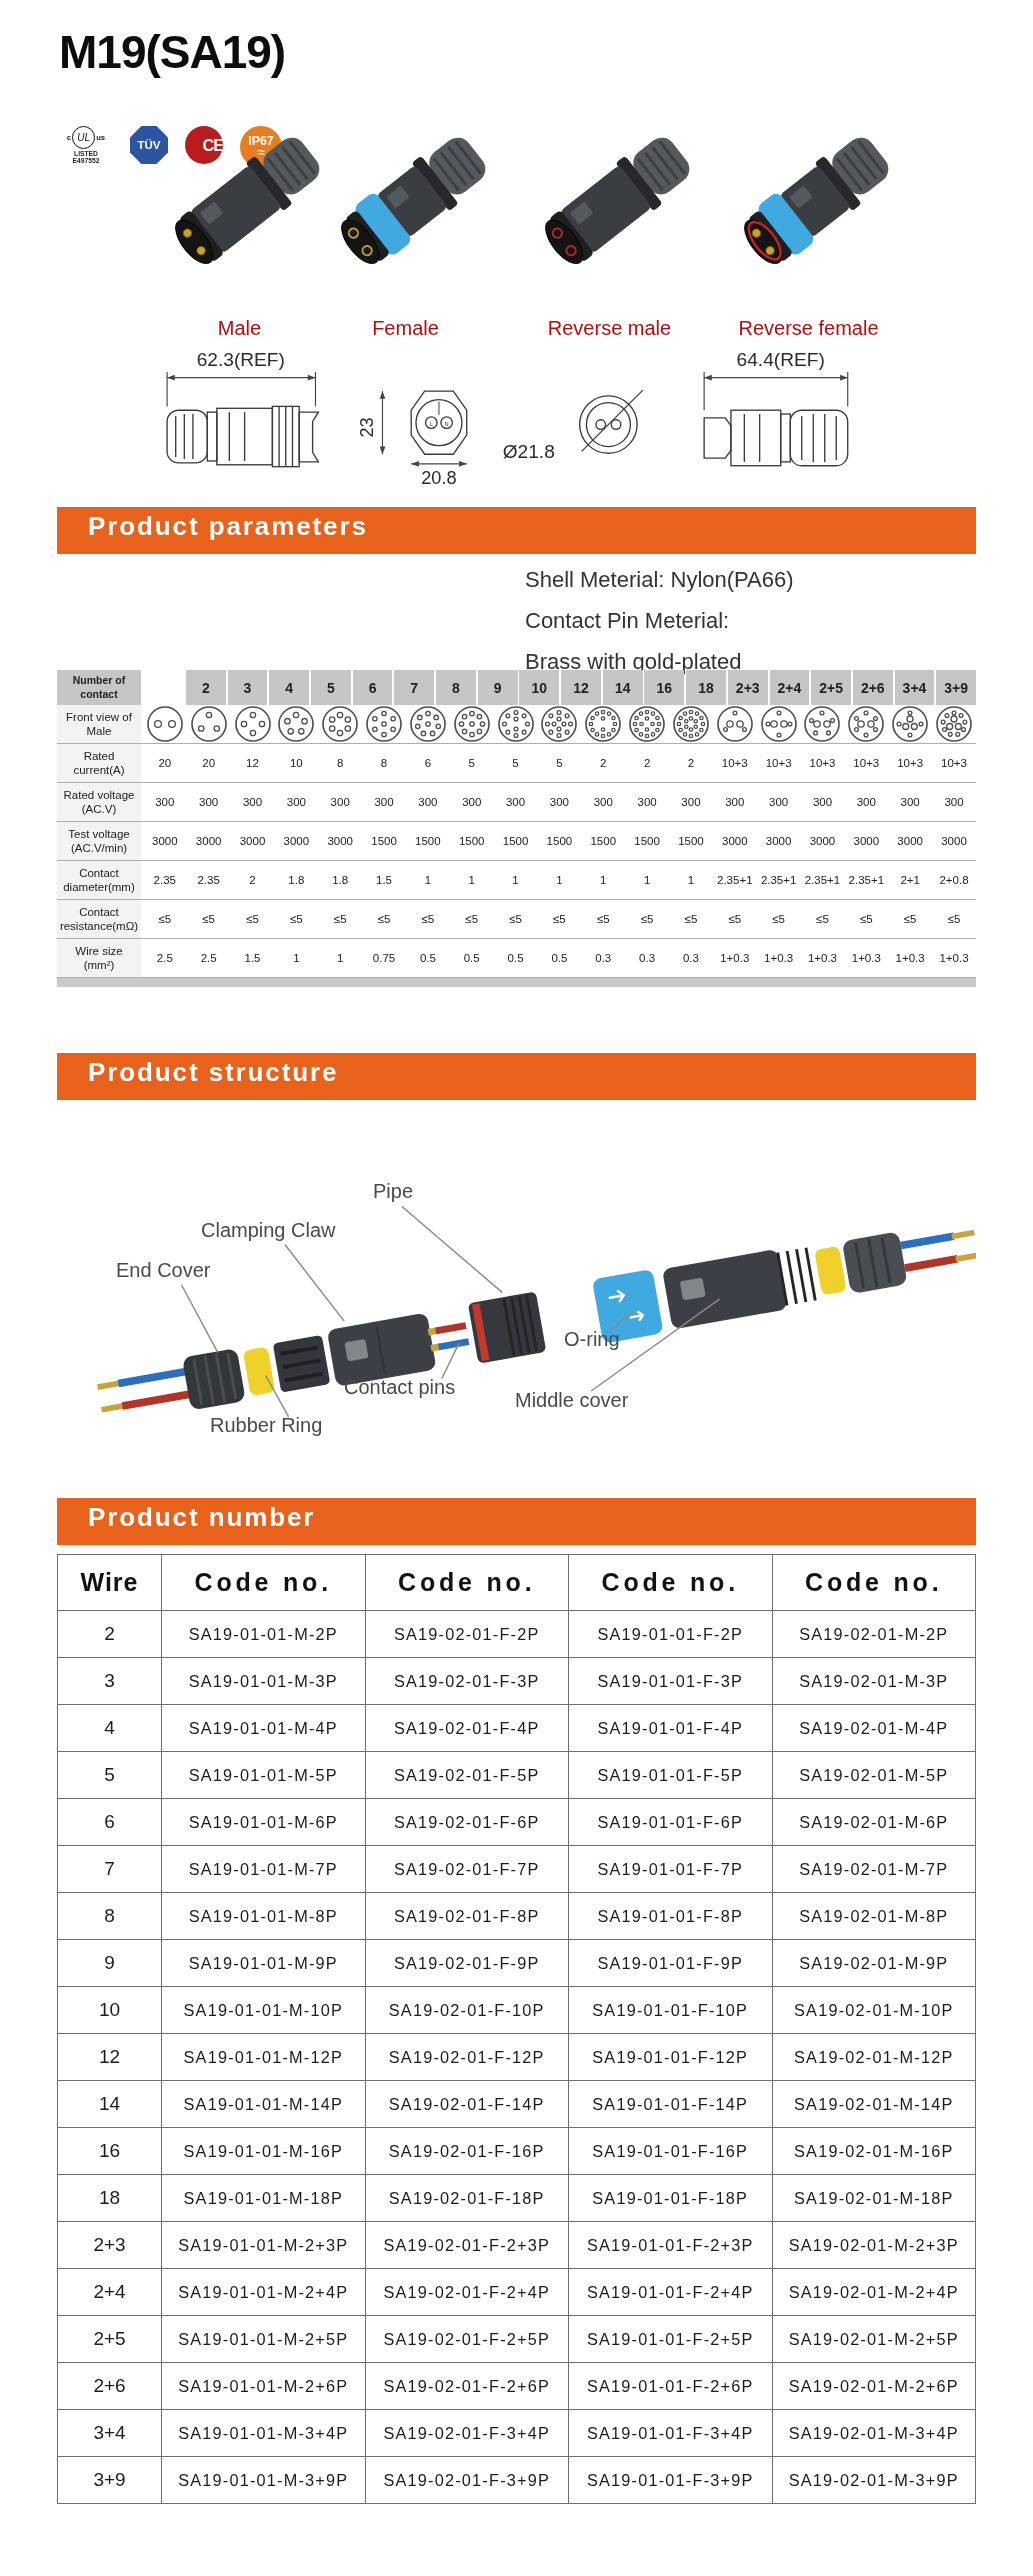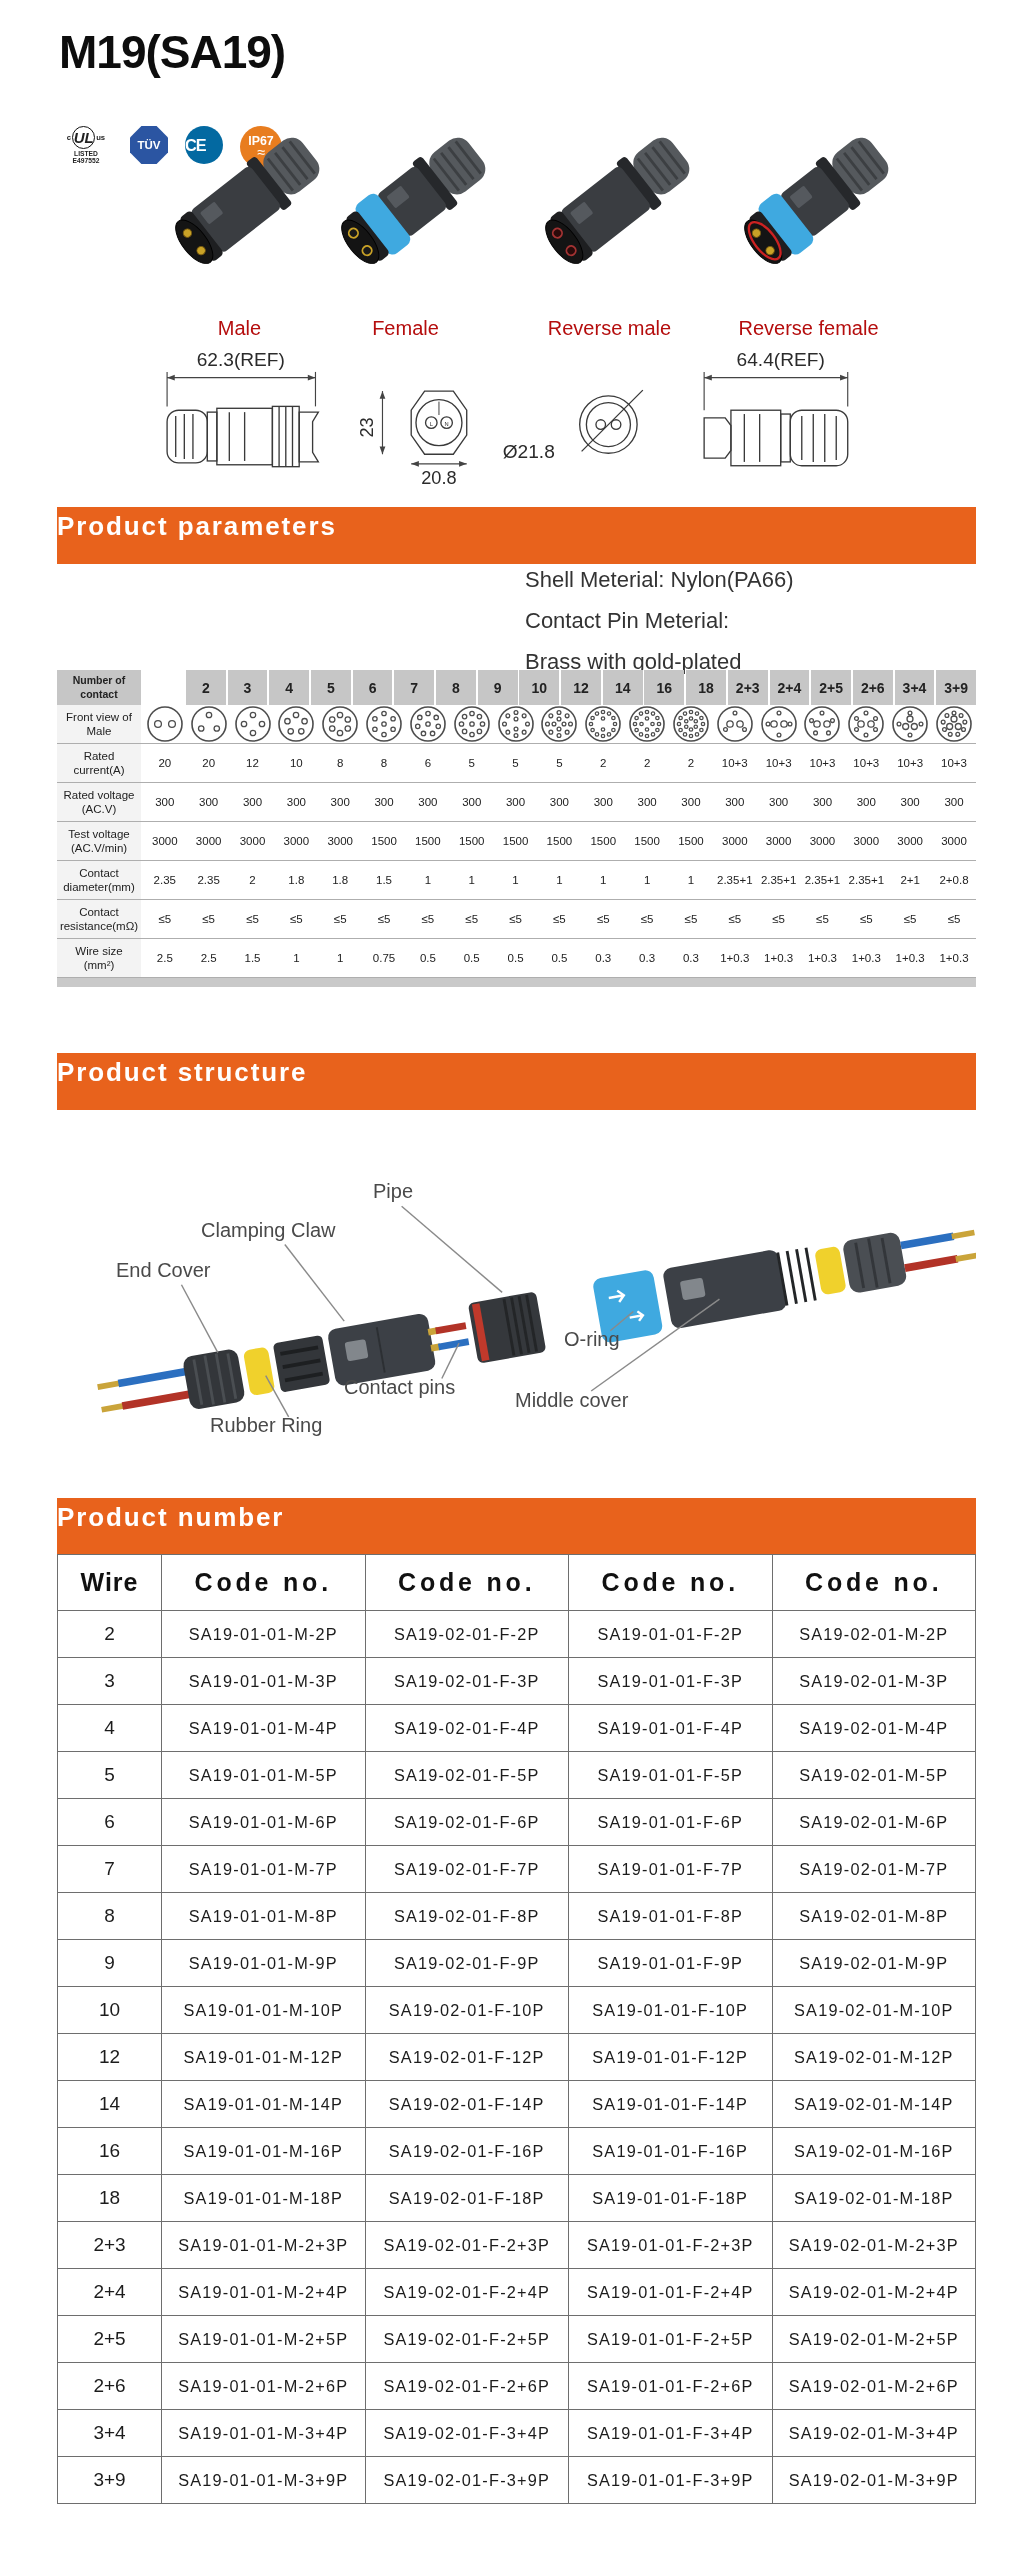--- a/index.html
+++ b/index.html
@@ -7,43 +7,43 @@
         font-family:"Liberation Sans", sans-serif;color:#222;}
   
   .title{position:absolute;left:59px;top:25px;margin:0;font-size:46px;font-weight:bold;
          letter-spacing:-1px;color:#0d0d0d;}
   
   .certs{position:absolute;left:59px;top:126px;display:flex;align-items:flex-start;gap:17px;}
   .ul-mark{width:54px;text-align:center;line-height:1;}
   .ul-top{display:flex;align-items:center;justify-content:center;gap:1px;}
   .ul-c,.ul-us{font-size:7.7px;font-weight:bold;}
   .ul-circle{display:inline-block;width:21px;height:21px;border:1.9px solid #111;border-radius:50%;
-             font-size:15px;font-weight:bold;line-height:21px;font-style:italic;}
+             font-size:10px;font-weight:normal;line-height:21px;font-style:italic;}
   .ul-l1{font-size:6.7px;font-weight:bold;margin-top:1.9px;}
   .ul-l2{font-size:6.7px;font-weight:bold;}
   .tuv-mark{width:38px;height:38px;background:#2B55A2;color:#fff;
             clip-path:polygon(30% 0,70% 0,100% 30%,100% 70%,70% 100%,30% 100%,0 70%,0 30%);
             display:flex;align-items:center;justify-content:center;font-size:11.5px;font-weight:bold;}
-  .ce-mark{width:38px;height:38px;background:#0369a1;color:#fff;border-radius:50%;
-           display:flex;align-items:center;justify-content:flex-start;font-size:16.3px;font-weight:bold;letter-spacing:-1px;}
+  .ce-mark{width:38px;height:38px;background:#b91c1c;color:#fff;border-radius:50%;
+           display:flex;align-items:center;justify-content:flex-end;font-size:16.3px;font-weight:bold;letter-spacing:-1px;}
   .ip67-mark{width:42px;height:42px;background:#E87D1F;color:#fff;border-radius:50%;
              display:flex;flex-direction:column;align-items:center;justify-content:center;line-height:1;}
   .ip67-txt{font-size:12.4px;font-weight:bold;}
   .ip67-waves{font-size:14.4px;letter-spacing:-1px;margin-top:-1.9px;}
   
   .product-figure{position:absolute;top:100px;width:191px;text-align:center;}
   .product-figure svg{display:block;width:191px;height:213px;}
   .product-label{margin-top:3.8px;font-size:20px;color:#B50D0D;}
   
   .drawings{position:absolute;left:57px;top:343px;}
   .drawings text{font-family:"Liberation Sans", sans-serif;fill:#2b2b2b;}
   
-  .section-bar{position:absolute;left:57px;width:919px;height:57px;background:#E8621C;
+  .section-bar{position:absolute;left:57px;width:919px;height:47px;background:#E8621C;
                color:#fff;font-size:26px;font-weight:bold;letter-spacing:1.9px;line-height:39px;
-               box-sizing:border-box;}
+               padding-left:31px;box-sizing:border-box;}
   
   .params-text{position:absolute;top:559px;font-size:22px;color:#333;line-height:41px;}
   .params-left{left:88px;}
   .params-right{left:525px;}
   
   .ptable{position:absolute;left:57px;top:670px;width:919px;font-size:11.5px;}
   .pt-hrow,.pt-row{display:flex;}
   .pt-label{flex:0 0 84px;margin-right:1.9px;display:flex;align-items:center;justify-content:center;
             text-align:center;font-size:11.5px;color:#222;padding:0 1.9px;box-sizing:border-box;line-height:1.25;}
   .pt-vals{flex:1;display:flex;}

